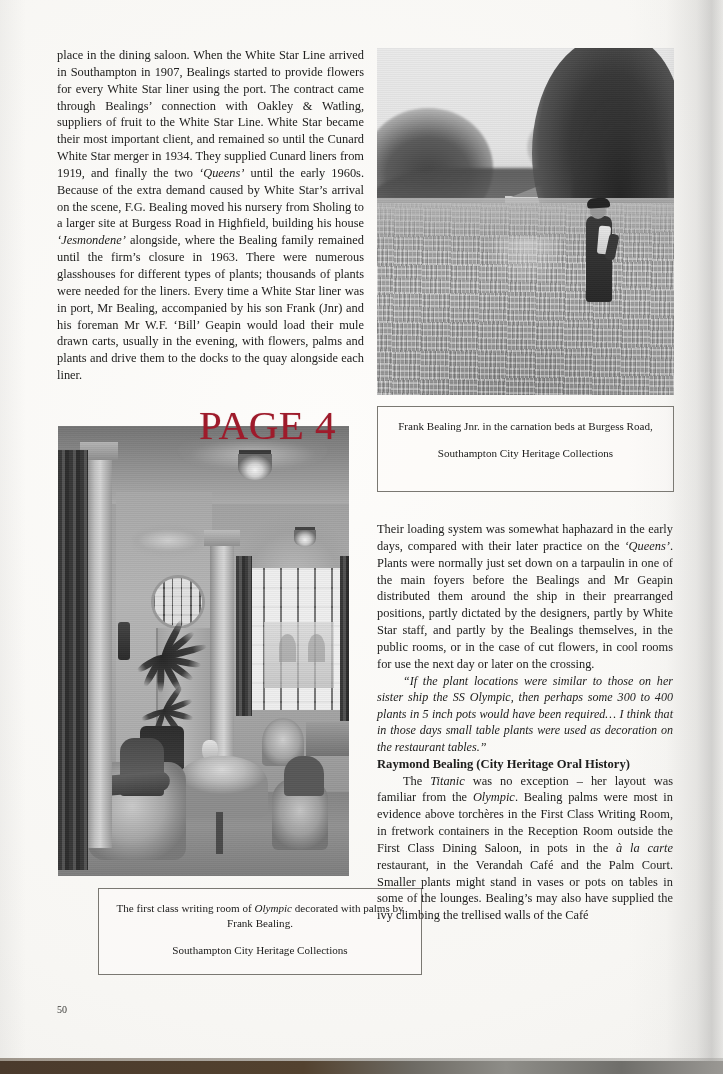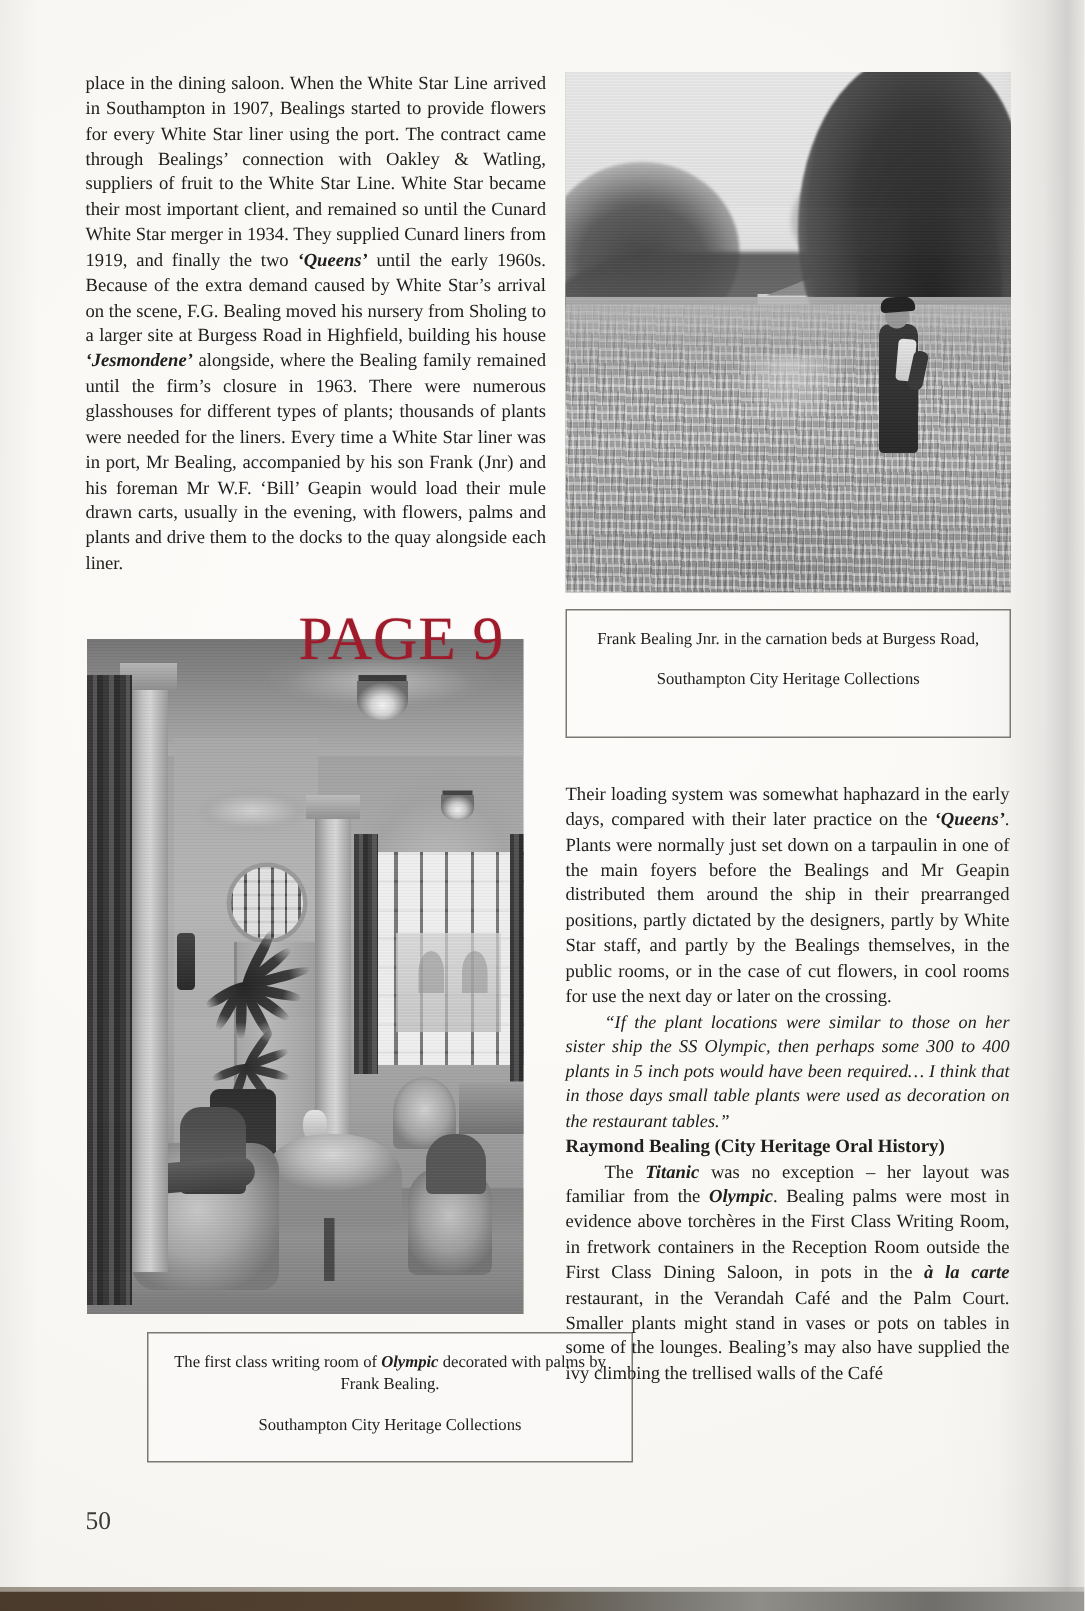--- a/index.html
+++ b/index.html
@@ -79,21 +79,21 @@
   }
   .quote-attrib {
     font-weight: bold;
     font-size: 12.6px;
     line-height: 17px;
     margin: 1px 0 11px 0;
     text-align: left;
   }
   .last-para { margin-top: 11px; }
 
-  em { font-style: italic; font-weight: bold; }
+  em { font-style: italic; }
 
   
   .photo {
     position: absolute;
     overflow: hidden;
     background: #b9b7b2;
     filter: grayscale(100%) contrast(1.02);
   }
 
   
@@ -439,21 +439,21 @@
     color: #9e1b2b;
     font-family: "Liberation Serif", serif;
     text-shadow: 0 0 1px rgba(158,27,43,0.4);
     white-space: nowrap;
   }
 
   
   #folio {
     position: absolute;
     left: 57px; top: 1004px;
-    font-size: 17px;
+    font-size: 10px;
     color: #3a3a37;
   }
 </style>
 </head>
 <body>
 
 <div id="page">
 
   <div id="paper-base"></div>
 
@@ -540,21 +540,21 @@
     <div class="wr-armchair-arm"></div>
     <div class="wr-col-l"></div>
     <div class="wr-col-l-cap"></div>
     <div class="wr-window-l"></div>
     <div class="wr-window-frame-l"></div>
     <div class="wr-curtain-l"></div>
     <div class="wr-chandelier"></div>
     <div class="cn-grain"></div>
   </div>
 
-  <div id="page-overlay">PAGE 9</div>
+  <div id="page-overlay">PAGE 4</div>
 
   <div class="caption-box" id="caption-writing-room">
     <div><span>The first class writing room of </span><em>Olympic</em><span> decorated with palms by Frank Bealing.</span></div>
     <div class="caption-credit">Southampton City Heritage Collections</div>
   </div>
 
   <div class="col" id="col-right-mid">
     <p><span>Their loading system was somewhat haphazard in the early days, compared with their later practice on the </span><em>‘Queens’</em><span>. Plants were normally just set down on a tarpaulin in one of the main foyers before the Bealings and Mr Geapin distributed them around the ship in their prearranged positions, partly dictated by the designers, partly by White Star staff, and partly by the Bealings themselves, in the public rooms, or in the case of cut flowers, in cool rooms for use the next day or later on the crossing.</span></p>
     <p class="quote-block">“If the plant locations were similar to those on her sister ship the SS Olympic, then perhaps some 300 to 400 plants in 5 inch pots would have been required… I think that in those days small table plants were used as decoration on the restaurant tables.”</p>
     <p class="quote-attrib">Raymond Bealing (City Heritage Oral History)</p>

